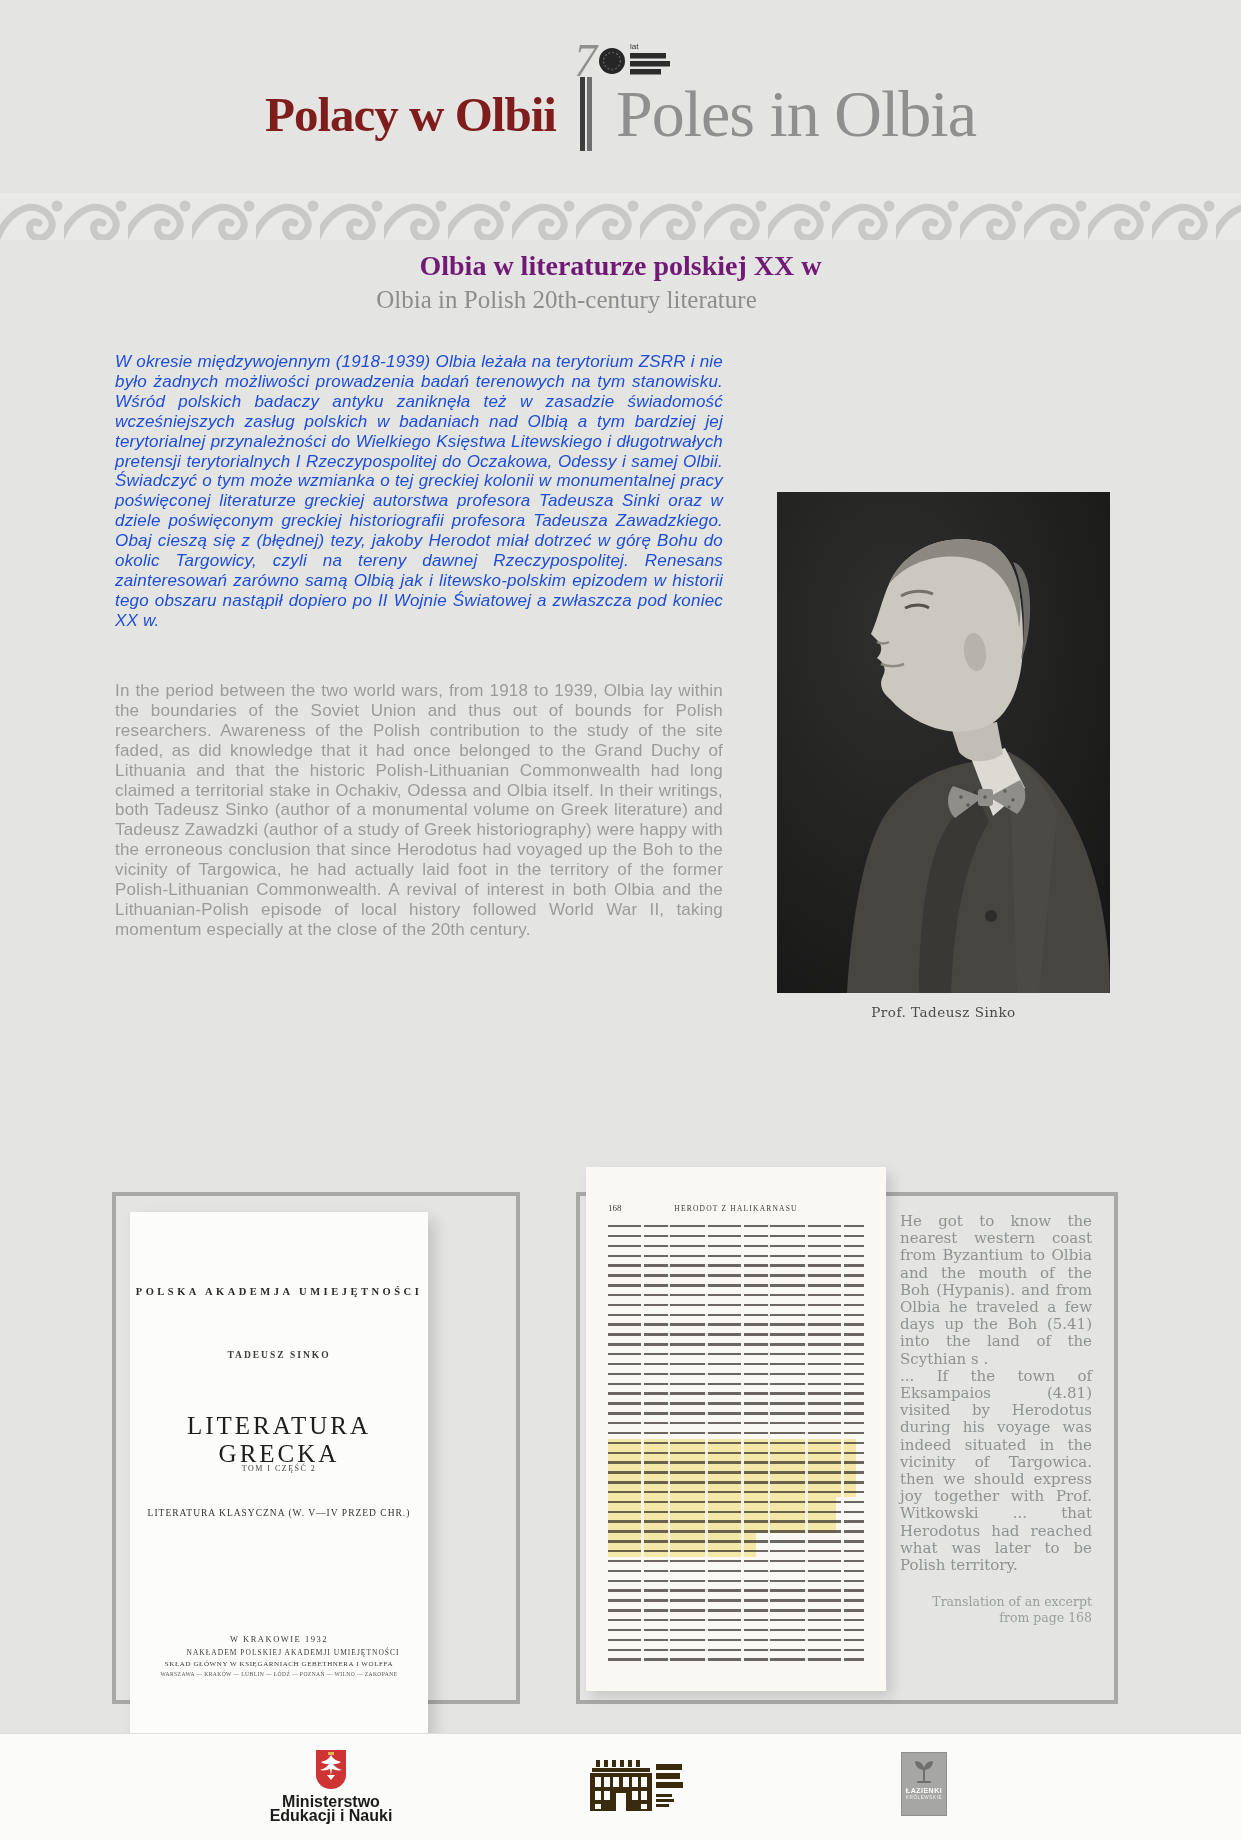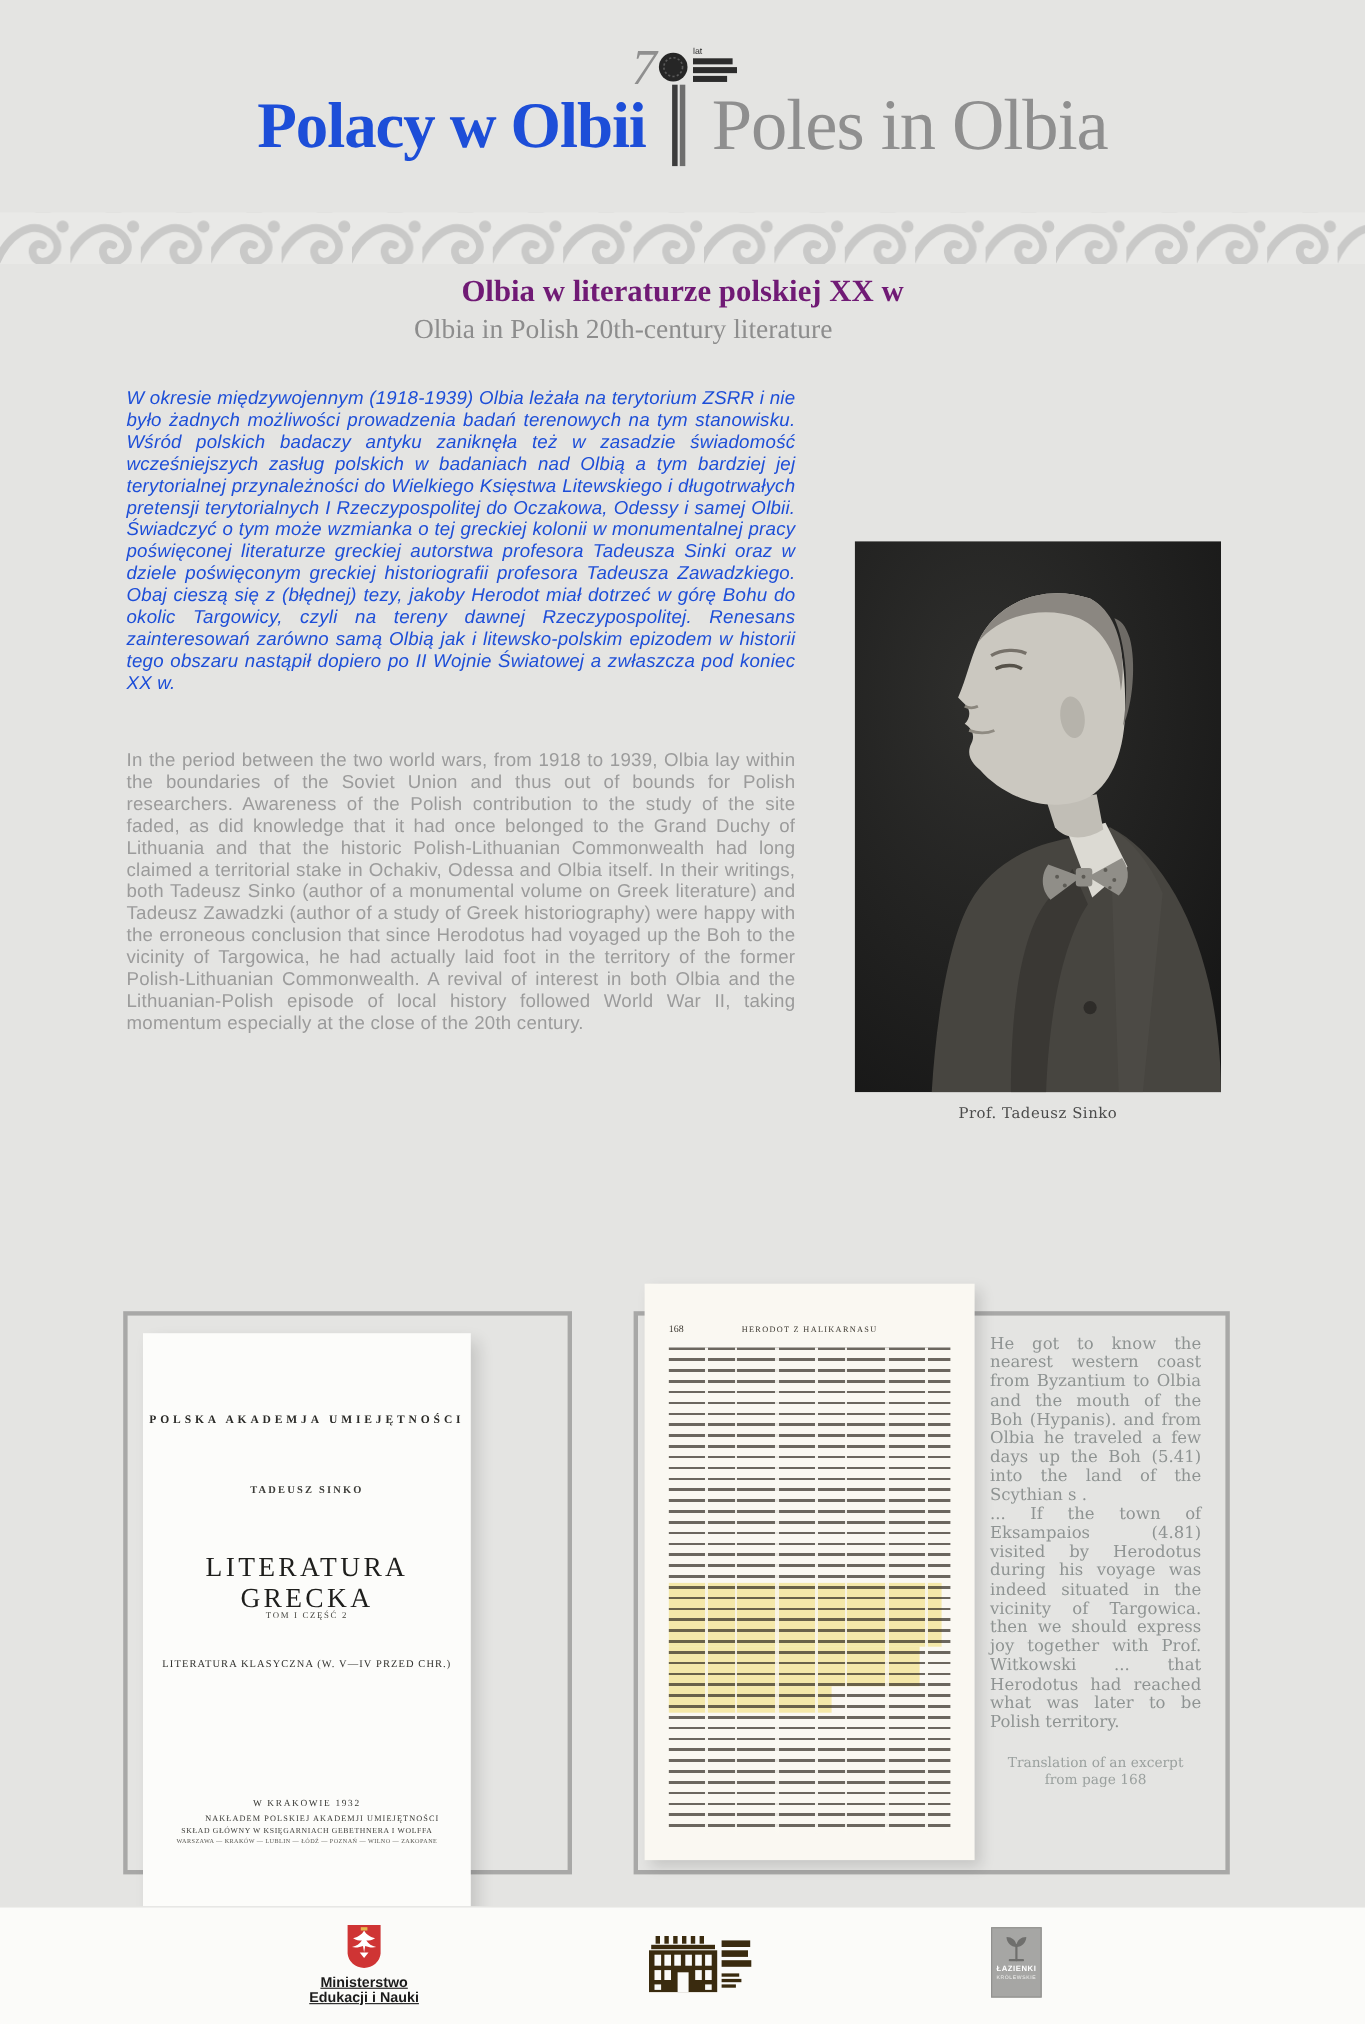--- a/index.html
+++ b/index.html
@@ -9,21 +9,21 @@
     background:#e4e4e2; overflow:hidden;
     font-family:"Liberation Sans", sans-serif;
   }
   
   .anniv { position:absolute; left:572px; top:34px; width:104px; height:50px; }
   .title-row {
     position:absolute; left:0; top:76px; width:1241px;
     display:flex; align-items:center; justify-content:center; gap:24px;
     font-family:"Liberation Serif", serif;
   }
-  .title-pl { font-size:59px; font-weight:bold; color:#1d4ed8; letter-spacing:-1px; }
+  .title-pl { font-size:49px; font-weight:bold; color:#7f1d1d; letter-spacing:-1px; }
   .title-sep { width:12px; height:74px; border-left:5px solid #3c3c3c; border-right:5px solid #6e6e6e; }
   .title-en { font-size:66px; color:#8f8f8f; letter-spacing:-1px; }
   .spiral-band { position:absolute; left:0; top:193px; width:1241px; height:47px; background:#e9e9e7; }
   
   .sec-pl { position:absolute; left:0; top:250px; width:1241px; text-align:center;
             font-family:"Liberation Serif", serif; font-size:28px; font-weight:bold; color:#701a75; }
   .sec-en { position:absolute; left:0; top:286px; width:1133px; text-align:center;
             font-family:"Liberation Serif", serif; font-size:25px; color:#8d8d8d; }
   
   .para { position:absolute; left:115px; width:608px; text-align:justify;
@@ -76,27 +76,27 @@
         rgba(48,42,34,.8) 0 2.4px, rgba(48,42,34,0) 2.4px 9.85px);
     filter:blur(.45px);
     opacity:.88;
   }
   .excerpt-col {
     position:absolute; left:900px; top:1213px; width:192px;
     font-family:"DejaVu Serif", serif; color:#8e9392;
     font-size:15px; line-height:17.2px; text-align:justify;
   }
   .excerpt-col p { margin:0; }
-  .excerpt-note { margin-top:20px; font-size:12.5px; line-height:16px; color:#9aa09e; text-align:center; }
+  .excerpt-note { margin-top:20px; font-size:12.5px; line-height:16px; color:#9aa09e; text-align:right; }
   
   .footer { position:absolute; left:0; top:1733px; width:1241px; height:107px;
             background:#fbfbf9; border-top:1px solid #dededc; }
   .ministry { position:absolute; left:266px; top:14px; width:130px; text-align:center; }
   .ministry svg { display:block; margin:0 auto 3px auto; }
-  .ministry-label { font-size:13px; font-weight:bold; color:#1b1b1b; line-height:13.5px;text-decoration:underline; }
+  .ministry-label { font-size:16px; font-weight:bold; color:#1b1b1b; line-height:13.5px; }
   .building-logo { position:absolute; left:590px; top:22px; }
   .lazienki { position:absolute; left:901px; top:18px; width:46px; height:64px;
               background:#a6a6a4; border:1px solid #8f8f8d;
               display:flex; flex-direction:column; align-items:center; }
   .laz-glyph { margin-top:5px; }
   .laz-l1 { font-size:7px; font-weight:bold; color:#ffffff; letter-spacing:.5px; margin-top:3px; }
   .laz-l2 { font-size:4.6px; color:#f2f2f0; letter-spacing:.6px; margin-top:1px; }
 </style>
 </head>
 <body>

